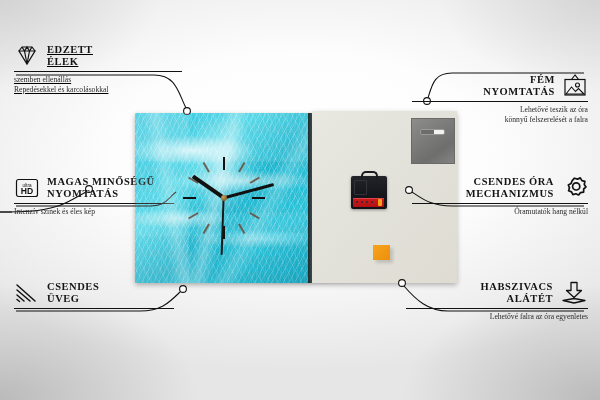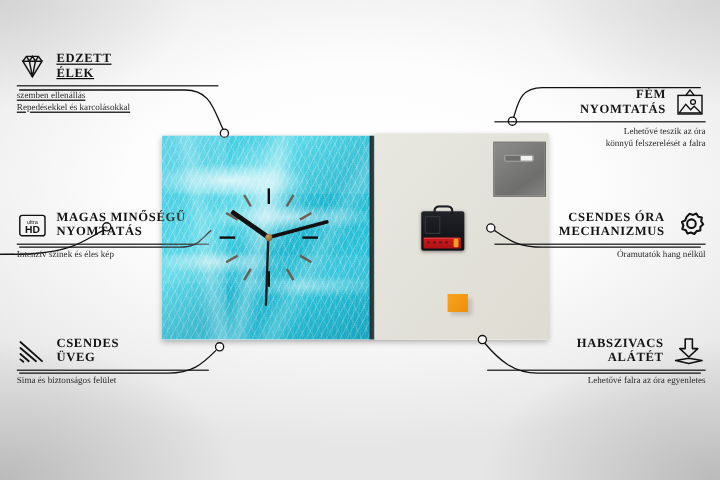--- a/index.html
+++ b/index.html
@@ -292,23 +292,20 @@
         <line x1="3" y1="13" x2="10" y2="19"></line>
         <line x1="3" y1="17.5" x2="5.5" y2="19.5"></line>
       </g>
     </svg>
     <div>
       <div class="co-title">CSENDES</div>
       <div class="co-title">ÜVEG</div>
     </div>
   </div>
   <div class="co-rule"></div>
-  <div class="co-sub">
-    <div>Sima és biztonságos felület</div>
-  </div>
 </div>
 
 <div class="callout co-right co4">
   <div class="co-head">
     <div>
       <div class="co-title">FÉM</div>
       <div class="co-title">NYOMTATÁS</div>
     </div>
     <svg class="ico" width="26" height="24" viewBox="0 0 26 24">
       <path d="M13,1 L9.5,5.5 H16.5 Z" fill="none" stroke="#111" stroke-width="1.1"></path>

